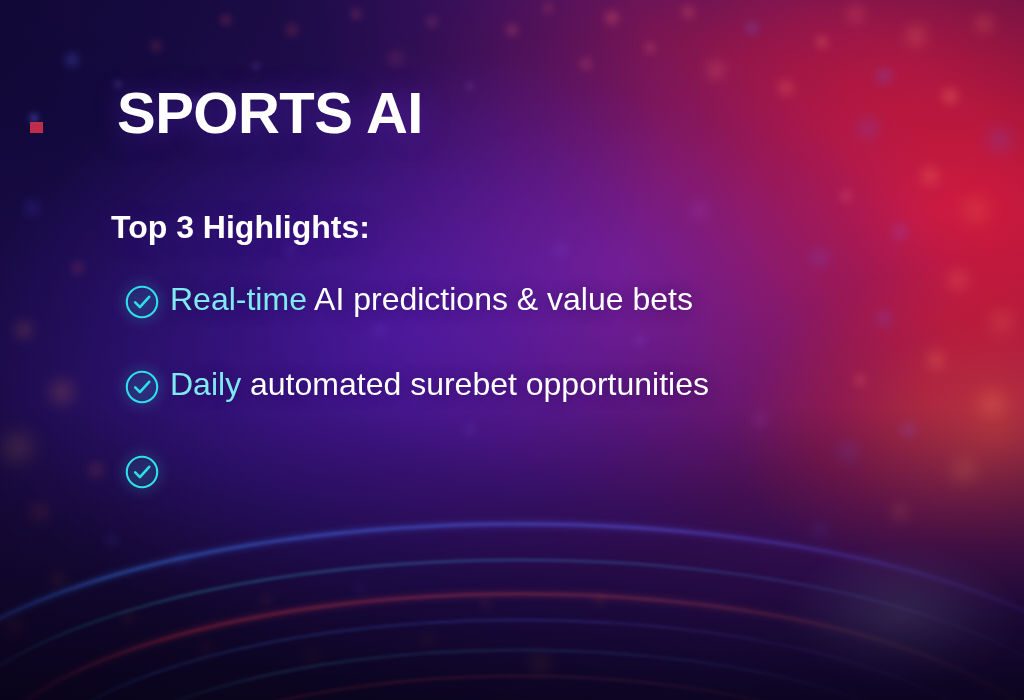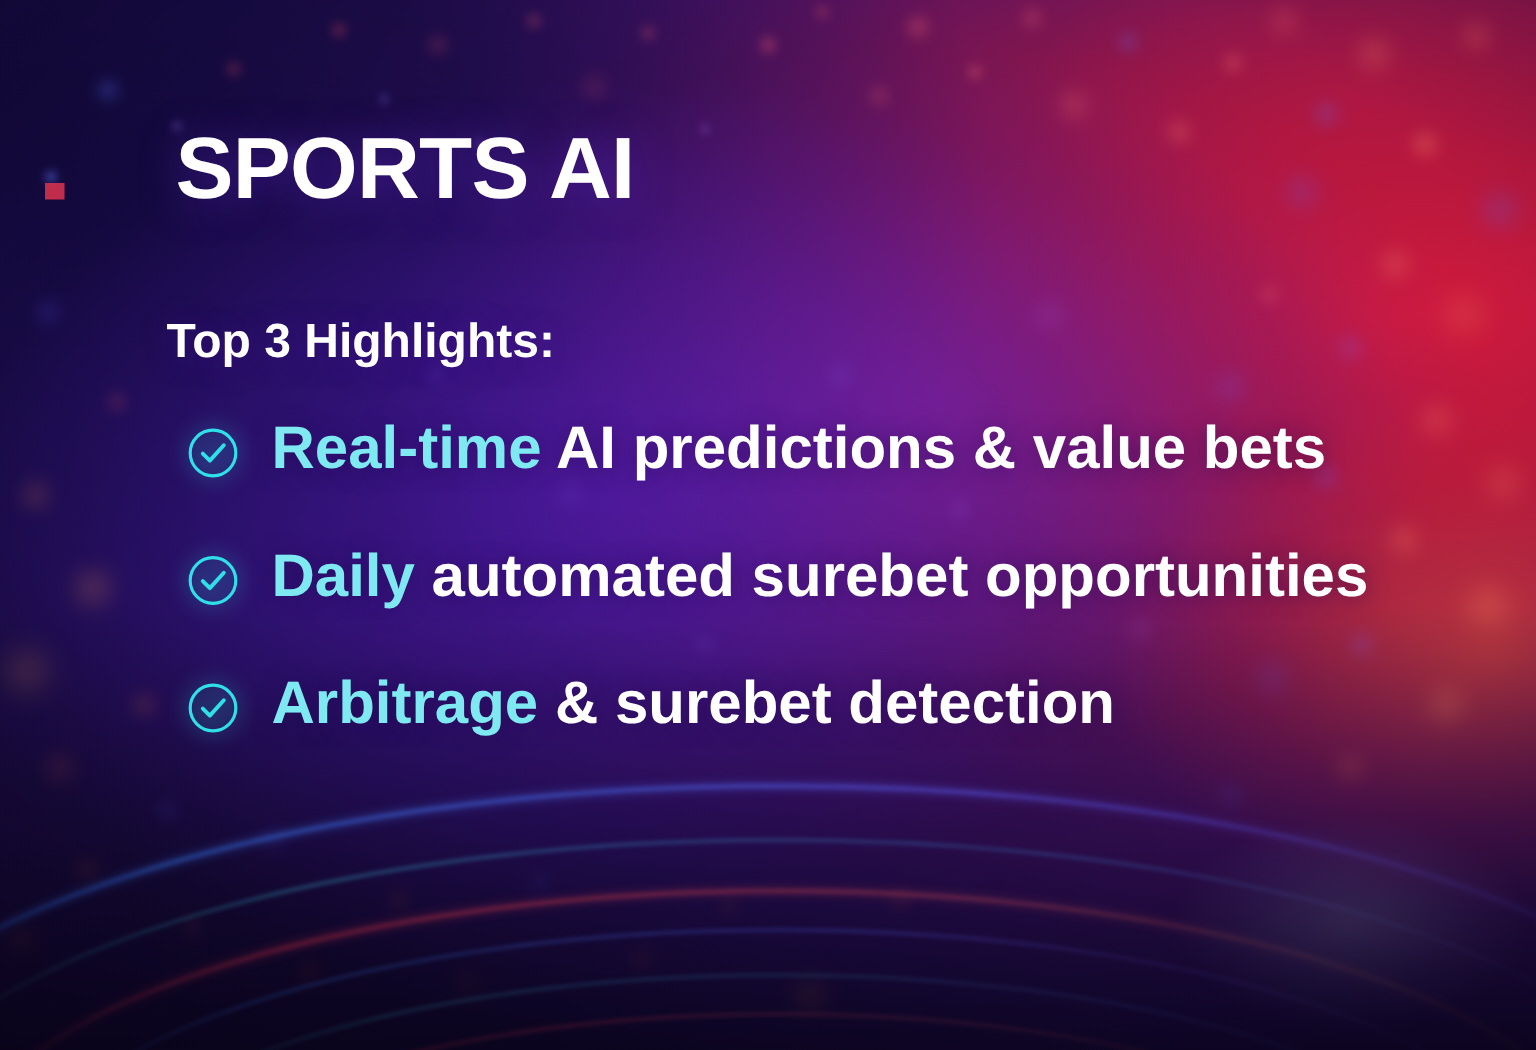--- a/index.html
+++ b/index.html
@@ -66,21 +66,21 @@
   }
 
   .bullets{position:absolute;left:124px;top:280px;}
   .bullet{position:relative;height:85px;display:flex;align-items:flex-start;}
   .check{
     width:36px;height:36px;flex:0 0 36px;margin-top:4px;
     filter:drop-shadow(0 0 7px rgba(45,225,235,.72));
   }
   .check svg{display:block;width:36px;height:36px;overflow:visible;}
   .btext{
-    margin-left:21px;font-size:40px;font-weight:700;color:#ffffff;
+    margin-left:10px;font-size:32px;font-weight:400;color:#ffffff;
     line-height:38px;white-space:nowrap;
     text-shadow:0 1px 14px rgba(30,10,80,.5);
   }
   .hl{color:#7fe9f2;}
 </style>
 </head>
 <body>
 
 <div id="stage">
 
@@ -258,18 +258,17 @@
           </span>
           <div class="btext"><span class="hl">Daily</span><span> automated surebet opportunities</span></div>
         </div>
         <div class="bullet">
           <span class="check">
             <svg viewBox="0 0 36 36">
               <circle cx="18" cy="18" r="15.2" fill="none" stroke="#2fe0e8" stroke-width="2.1"></circle>
               <path d="M11.2 18.4 L15.9 23.1 L25.2 12.8" fill="none" stroke="#2fe0e8" stroke-width="2.6" stroke-linecap="round" stroke-linejoin="round"></path>
             </svg>
           </span>
-          <div class="btext"><span class="hl">Arbitrage</span><span> &amp; surebet detection</span></div>
         </div>
       </div>
 
   </div>
 </div>
 
 </body></html>

